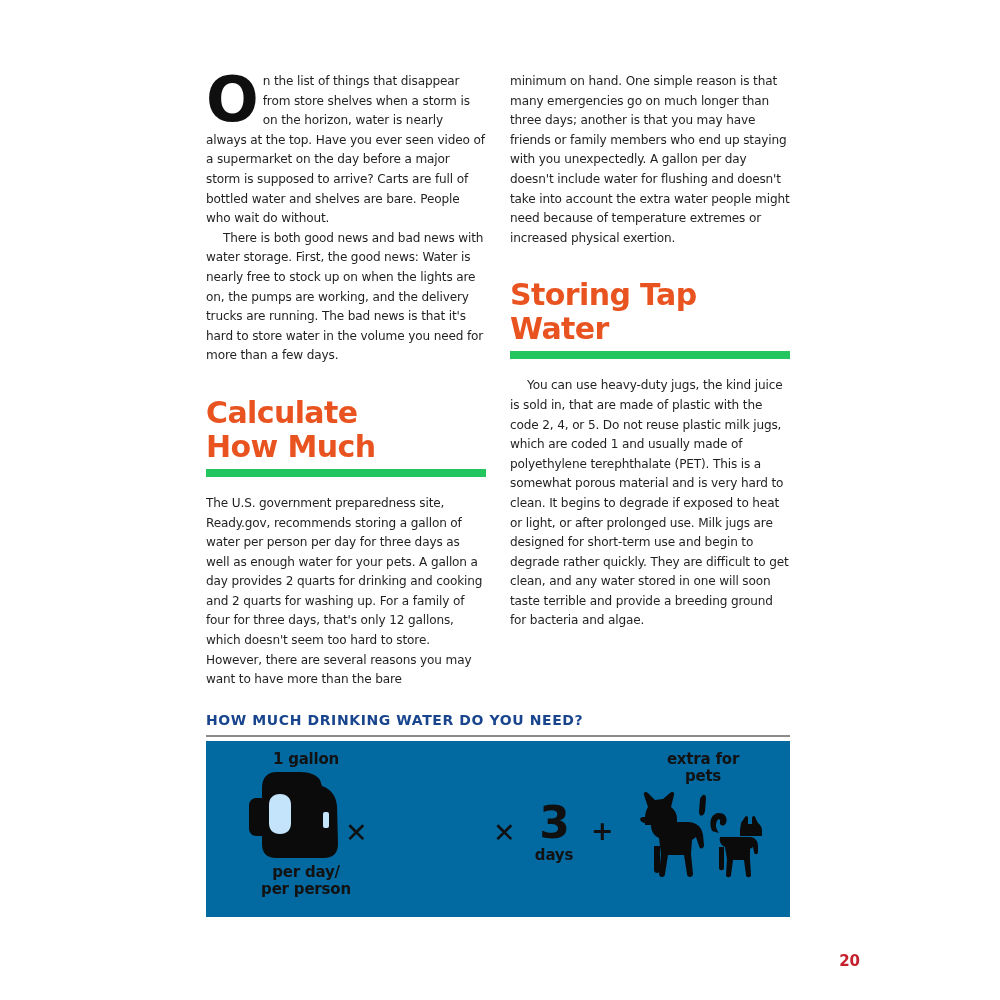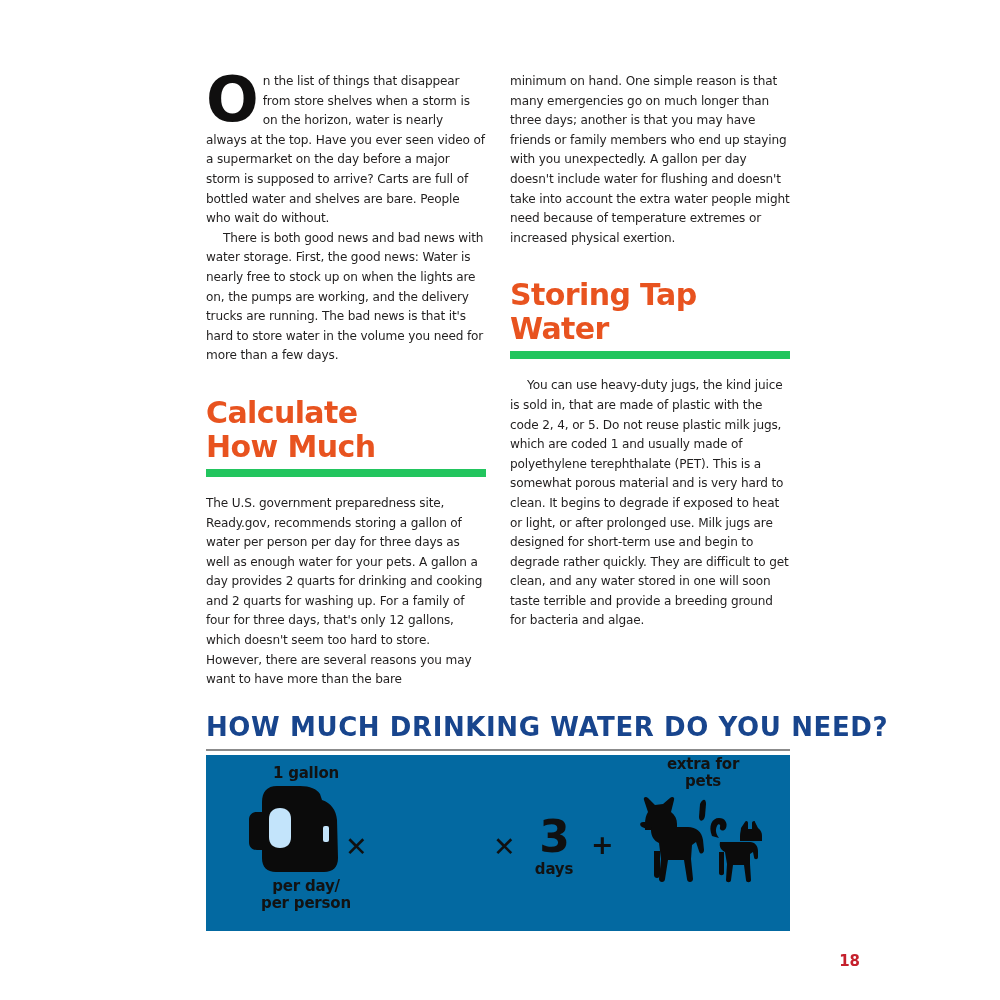--- a/index.html
+++ b/index.html
@@ -83,21 +83,21 @@
   
   .info-wrap {
     position: absolute;
     left: 206px;
     top: 712px;
     width: 584px;
   }
   .info-title {
     font-family: "DejaVu Sans", sans-serif;
     font-weight: bold;
-    font-size: 26px;
+    font-size: 14px;
     letter-spacing: 0.6px;
     color: #18458d;
     margin: 0;
     padding-bottom: 7px;
     border-bottom: 2px solid #8b8b8b;
     white-space: nowrap;
   }
   .info-box {
     margin-top: 4px;
     width: 584px;
@@ -218,21 +218,21 @@
 
       <div class="ig-op" style="left:287px; top:78px;">✕</div>
 
       <div class="ig-item" style="left:318px; top:62px; width:60px;">
         <div class="ig-num">3</div>
         <div class="ig-label" style="margin-top:4px;">days</div>
       </div>
 
       <div class="ig-op" style="left:385px; top:76px;">+</div>
 
-      <div class="ig-item" style="left:418px; top:1px; width:158px;">
+      <div class="ig-item" style="left:418px; top:10px; width:158px;">
         <div class="ig-label">extra for</div>
         <div class="ig-label">pets</div>
         <div style="height:100px; position:relative;">
           <svg width="158" height="100" viewBox="0 0 158 100" xmlns="http://www.w3.org/2000/svg">
             <g fill="#0b0b0b">
 
               <g transform="translate(18,6)">
 
                 <path d="M58 8 c3 -6 6 -5 6 0 l-1 12 c-1 6 -6 6 -6 1 z"></path>
 
@@ -256,15 +256,15 @@
                 <path d="M9 30 l0 21 c0 3 5 3 5 0 l0 -21 z"></path>
               </g>
             </g>
           </svg>
         </div>
       </div>
 
     </div>
   </div>
 
-  <div class="page-num">18</div>
+  <div class="page-num">20</div>
 
 </div>
 
 </body></html>

